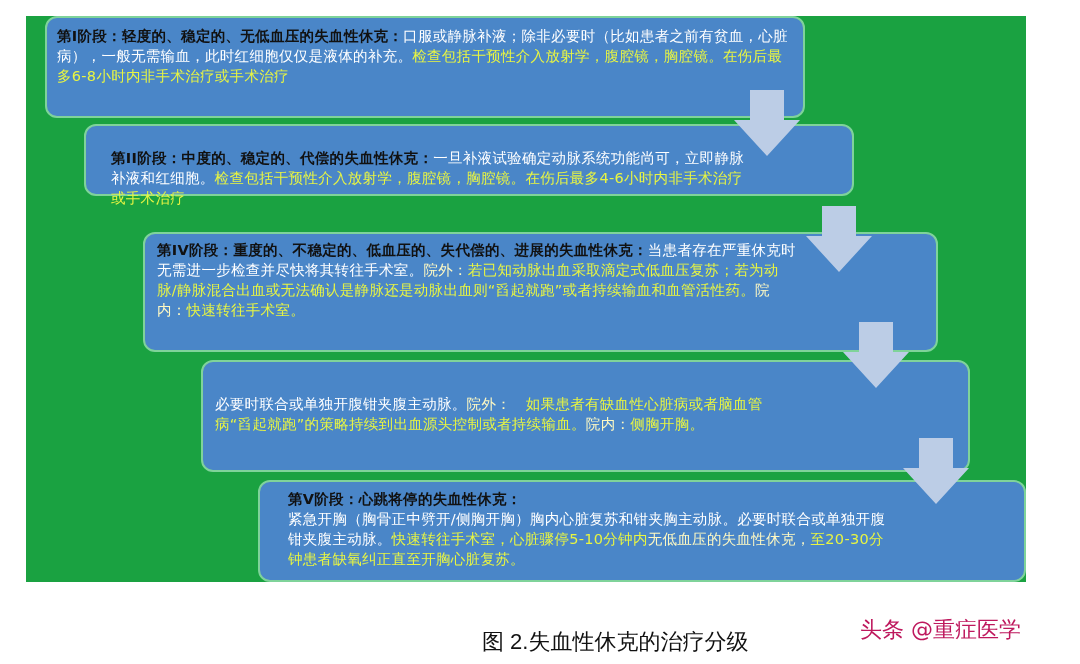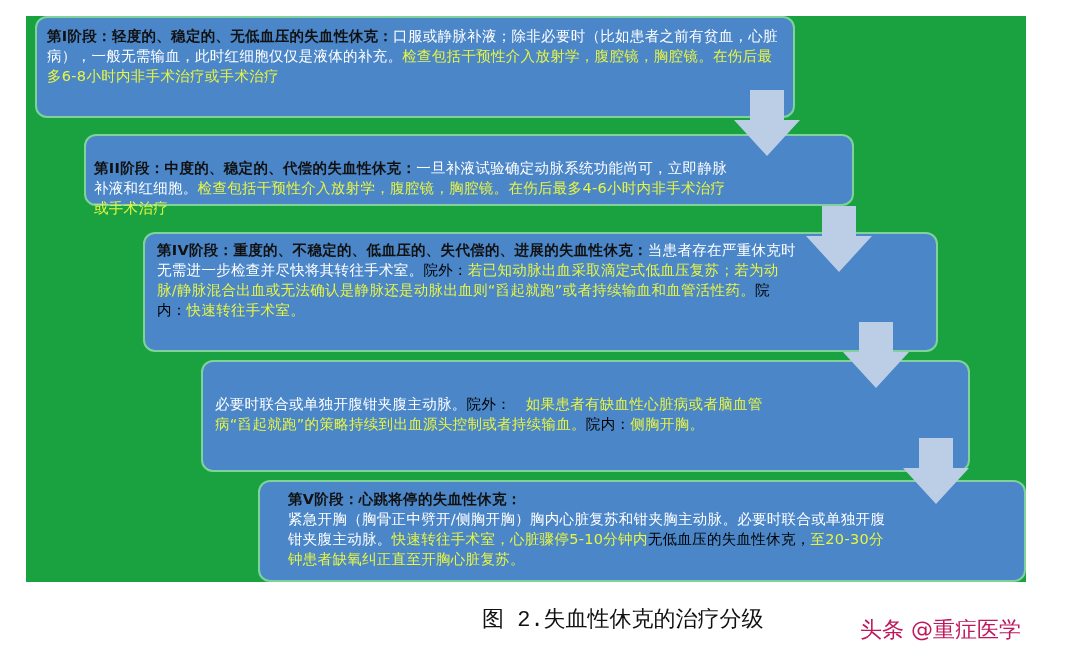--- a/index.html
+++ b/index.html
@@ -20,49 +20,49 @@
     box-sizing: border-box;
     padding: 8px 12px;
     font-size: 14.5px;
     line-height: 20px;
     letter-spacing: 0.3px;
     color: #ffffff;
   }
   .stage .title { color: #111111; font-weight: bold; }
   .stage .white { color: #ffffff; }
   .stage .yellow { color: #e8f542; }
-  .stage .pink { color: #000000; }
+  .stage .pink { color: #fef9c3; }
   .stage p { margin: 0; }
   .arrow {
     position: absolute;
     width: 66px; height: 66px;
   }
   .arrow svg { display: block; }
   .caption {
-    position: absolute; left: 482px; top: 604px;
-    font-family: Liberation Mono, monospace;
+    position: absolute; left: 482px; top: 627px;
+    font-family: Liberation Sans, sans-serif;
     font-size: 22px; color: #111111;
   }
   .watermark {
     position: absolute; left: 860px; top: 615px;
     font-size: 22px; color: #be185d;
   }
 </style>
 </head>
 <body>
 
 <div class="green-bg"></div>
 
-<div class="stage" style="left:35px; top:16px; width:760px; height:102px; padding:8px 10px;">
+<div class="stage" style="left:45px; top:16px; width:760px; height:102px; padding:8px 10px;">
   <p>
     <span class="title">第I阶段：轻度的、稳定的、无低血压的失血性休克：</span><span class="white">口服或静脉补液；除非必要时（比如患者之前有贫血，心脏病），一般无需输血，此时红细胞仅仅是液体的补充。</span><span class="yellow">检查包括干预性介入放射学，腹腔镜，胸腔镜。在伤后最多6-8小时内非手术治疗或手术治疗</span>
   </p>
 </div>
 
-<div class="stage" style="left:84px; top:124px; width:770px; height:72px; padding:22px 12px 8px 8px;margin-top:10px;">
+<div class="stage" style="left:84px; top:124px; width:770px; height:72px; padding:22px 12px 8px 25px;">
   <p style="width:640px;">
     <span class="title">第II阶段：中度的、稳定的、代偿的失血性休克：</span><span class="white">一旦补液试验确定动脉系统功能尚可，立即静脉补液和红细胞。</span><span class="yellow">检查包括干预性介入放射学，腹腔镜，胸腔镜。在伤后最多4-6小时内非手术治疗或手术治疗</span>
   </p>
 </div>
 
 <div class="stage" style="left:143px; top:232px; width:795px; height:120px; padding:6px 12px;">
   <p style="width:640px;">
     <span class="title">第IV阶段：重度的、不稳定的、低血压的、失代偿的、进展的失血性休克：</span><span class="white">当患者存在严重休克时无需进一步检查并尽快将其转往手术室。</span><span class="pink">院外：</span><span class="yellow">若已知动脉出血采取滴定式低血压复苏；若为动脉/静脉混合出血或无法确认是静脉还是动脉出血则“舀起就跑”或者持续输血和血管活性药。</span><span class="pink">院内：</span><span class="yellow">快速转往手术室。</span>
   </p>
 </div>

